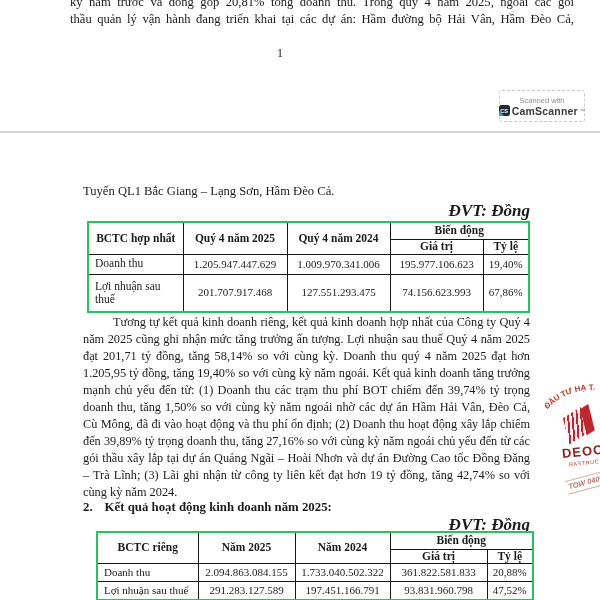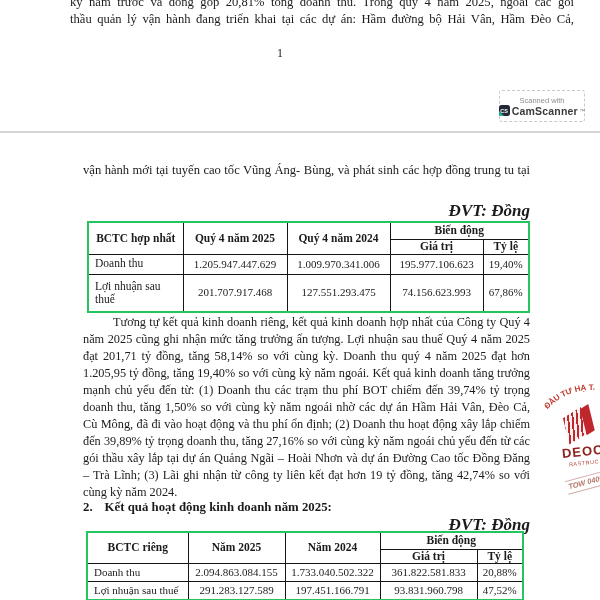--- a/index.html
+++ b/index.html
@@ -47,21 +47,21 @@
   .u1 { top:68px; } .u2 { top:382px; }
 
   .ftable { position:absolute; border-collapse:collapse; table-layout:fixed; background:#fff; border:2px solid #22c55e; }
   .ftable th, .ftable td { border:1px solid #151515; padding:0 3px; line-height:1.15; overflow:hidden; }
   .ftable th { font-weight:bold; text-align:center; font-size:11.5px; }
   .ftable td.num { text-align:center; font-size:11px; }
   .ftable td.label { text-align:left; padding-left:6px; font-size:11.5px; }
   .t1 { left:87px; top:88px; width:441px; }
   .t1 tr.hr1 { height:17px; } .t1 tr.hr2 { height:15px; }
   .t1 tr.dr1 { height:20px; } .t1 tr.dr2 { height:38px; }
-  .t2 { left:86px; top:398px; width:437px; }
+  .t2 { left:96px; top:398px; width:437px; }
   .t2 tr.hr1 { height:17px; } .t2 tr.hr2 { height:14px; }
   .t2 tr.dr1 { height:18px; } .t2 tr.dr2 { height:19px; }
   .t2 td.label { white-space:nowrap; font-size:11px; }
 
   .analysis { position:absolute; left:83px; right:70px; top:181px; margin:0;
               font-size:12.3px; line-height:17px; text-align:justify; text-indent:30px; }
 
   .heading { position:absolute; left:83px; top:367px; display:flex; gap:12px;
              font-size:12.8px; font-weight:bold; }
 
@@ -98,21 +98,21 @@
     <span class="sb-brand">CamScanner</span>
     <sup class="sb-tm">™</sup>
   </div>
 </div>
 
 <div class="divider"></div>
 <div class="smudge s1"></div>
 <div class="smudge s2"></div>
 
 <div class="page2">
-  <div class="intro il1 jline">vận hành mới tại tuyến cao tốc Vũng Áng- Bùng, và phát sinh các hợp đồng trung tu tại</div>
+  <div class="intro il2">Tuyến QL1 Bắc Giang – Lạng Sơn, Hầm Đèo Cả.</div>
   <div class="unit u1">ĐVT: Đồng</div>
 
   <table class="ftable t1">
     <colgroup>
         <col style="width:95px">
         <col style="width:104px">
         <col style="width:103px">
         <col style="width:93px">
         <col style="width:46px">
       </colgroup>

